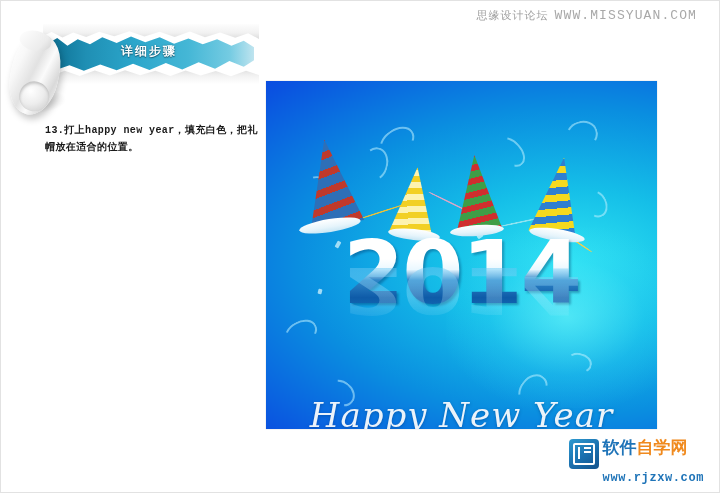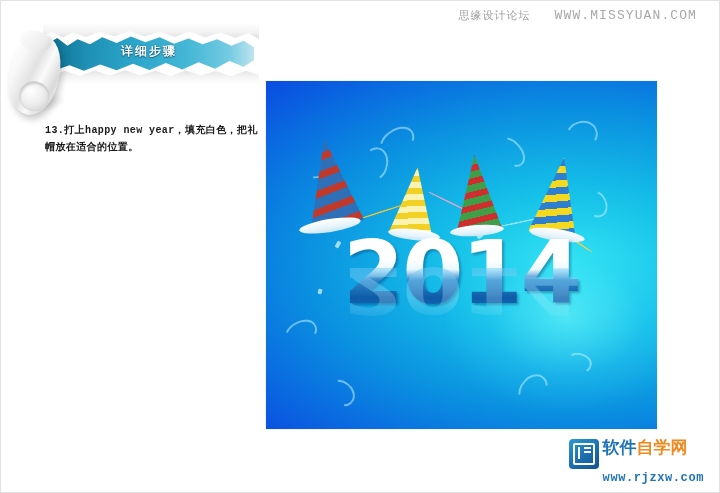--- a/index.html
+++ b/index.html
@@ -24,21 +24,21 @@
     overflow: hidden;
   }
 
   
   #watermark {
     position: absolute;
     top: 7px;
     right: 22px;
     display: flex;
     align-items: baseline;
-    gap: 24px;
+    gap: 6px;
     color: #9d9d9d;
     white-space: nowrap;
   }
   #watermark .wm-cn {
     font-size: 11px;
     letter-spacing: 1px;
     color: #a0a0a0;
   }
   #watermark .wm-url {
     font-size: 13px;
@@ -484,20 +484,21 @@
       <div class="brim"></div>
     </div>
     <div class="hat" id="hat4">
       <div class="cone"></div>
       <div class="brim"></div>
     </div>
 
     <div id="year-main">2014</div>
     <div id="year-reflection">2014</div>
 
+    <div id="hny">Happy New Year</div>
   </div>
 
   <div id="logo">
     <div class="logo-mark">
       <div class="glyph"></div>
     </div>
     <div class="logo-text">
       <div class="logo-cn">
         <span class="seg-blue">软件</span><span class="seg-orange">自学网</span>
       </div>

